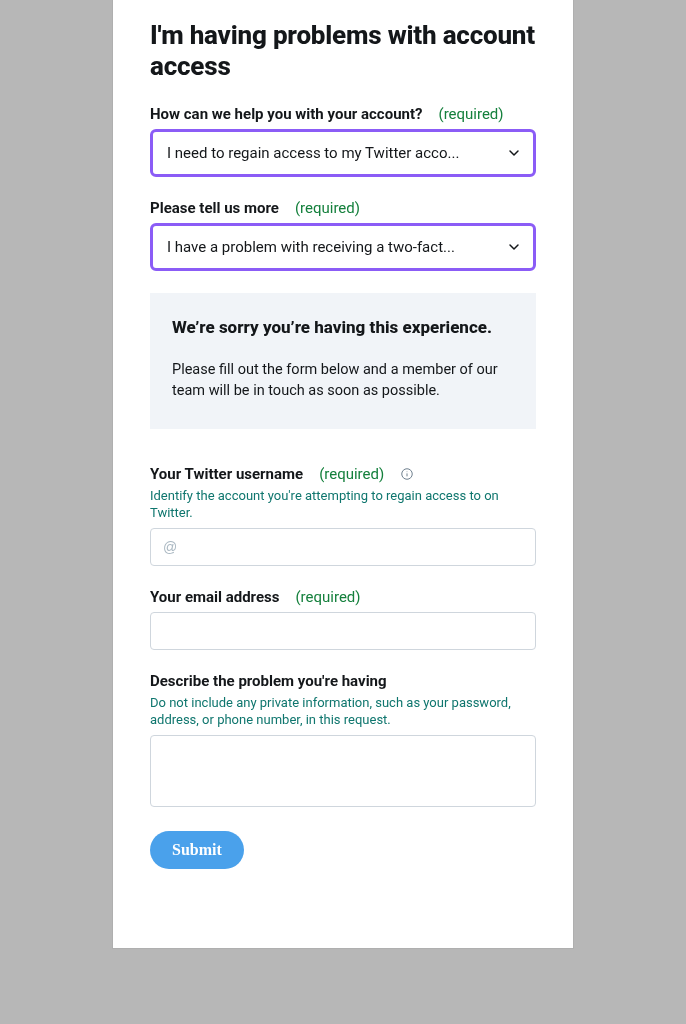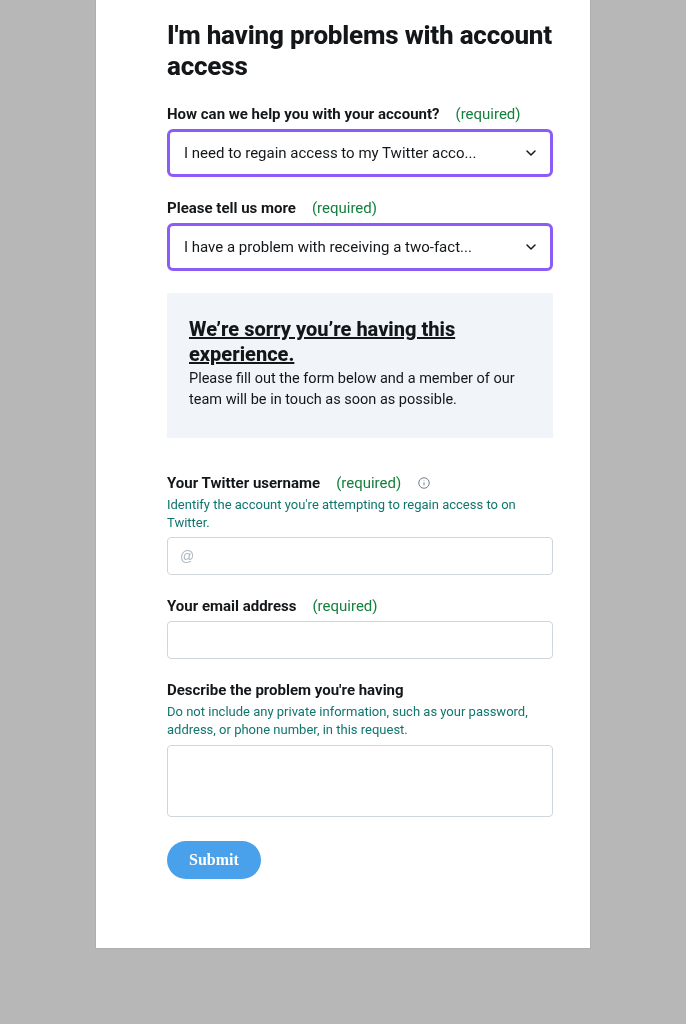--- a/index.html
+++ b/index.html
@@ -14,21 +14,20 @@
     font-family: -apple-system, BlinkMacSystemFont, "Segoe UI", Roboto, Helvetica, Arial, sans-serif;
     color: #14171a;
   }
   .outer {
     width: 460px;
     height: 948px;
     margin: 0 auto;
     background: #ffffff;
     box-shadow: 0 0 0 1px rgba(0,0,0,0.04);
     position: relative;
-    padding-left: 34px;
   }
   .card {
     width: 386px;
     margin: 0 auto;
     padding-top: 20px;
   }
   h1.title {
     font-size: 26px;
     line-height: 1.18;
     font-weight: 800;
@@ -83,25 +82,24 @@
     pointer-events: none;
   }
   .chev svg { display:block; }
   .notice {
     background: #f1f4f8;
     padding: 24px 22px 24px 22px;
     margin-top: 12px;
     margin-bottom: 36px;
   }
   .notice h2 {
-    font-size: 20px;
+    font-size: 17px;
     line-height: 1.25;
     font-weight: 800;
-    margin: 0 0 1px 0;
-    text-decoration: underline;
+    margin: 0 0 20px 0;
   }
   .notice p {
     font-size: 14.5px;
     line-height: 1.45;
     margin: 0 0 14px 0;
     color: #14171a;
   }
   .notice p:last-child { margin-bottom: 4px; }
   .info-icon {
     width: 14px;

